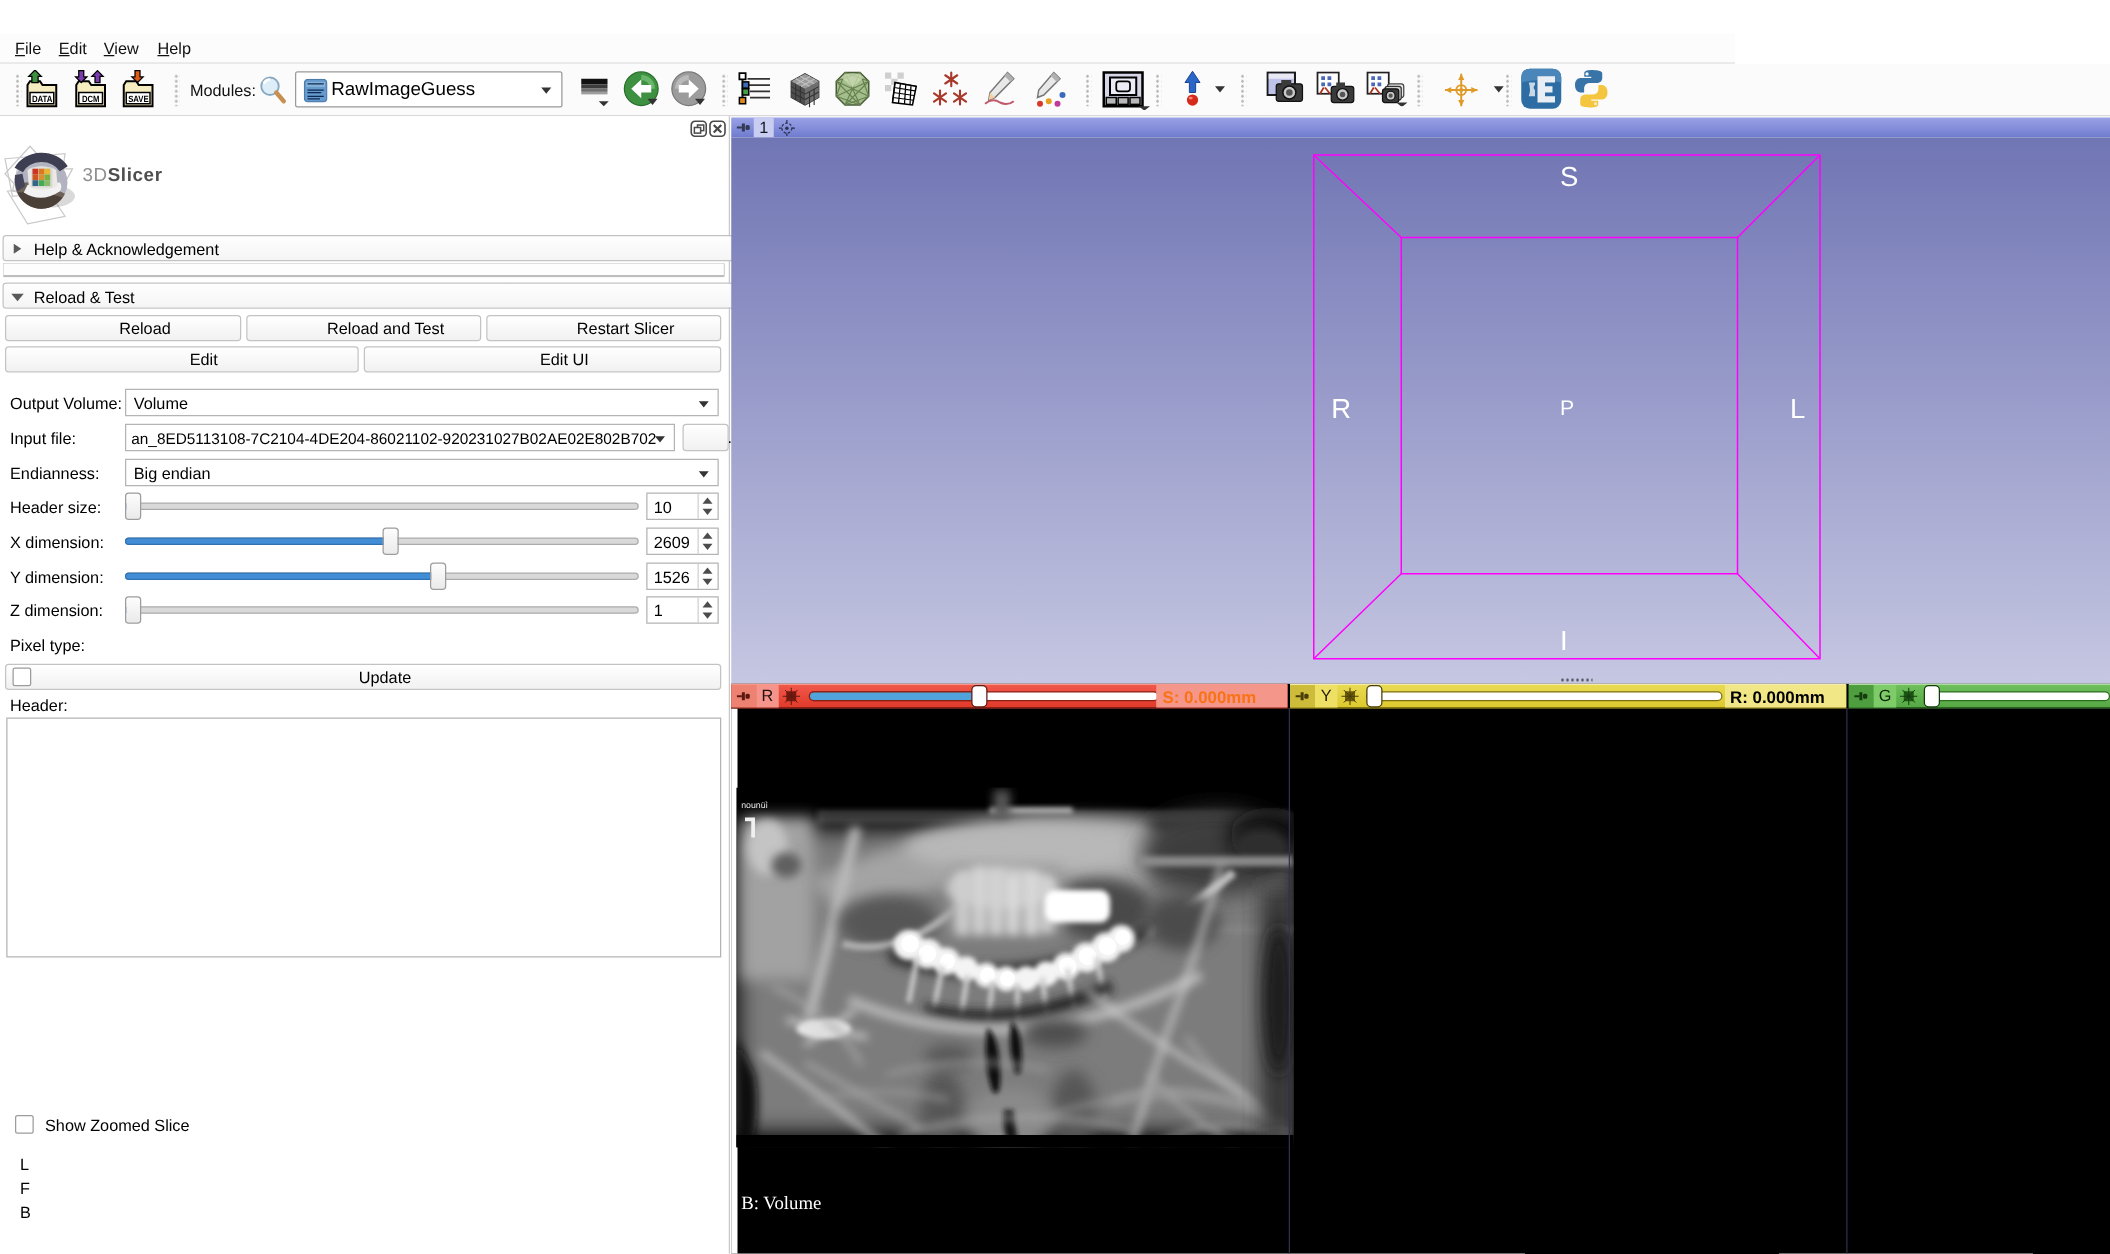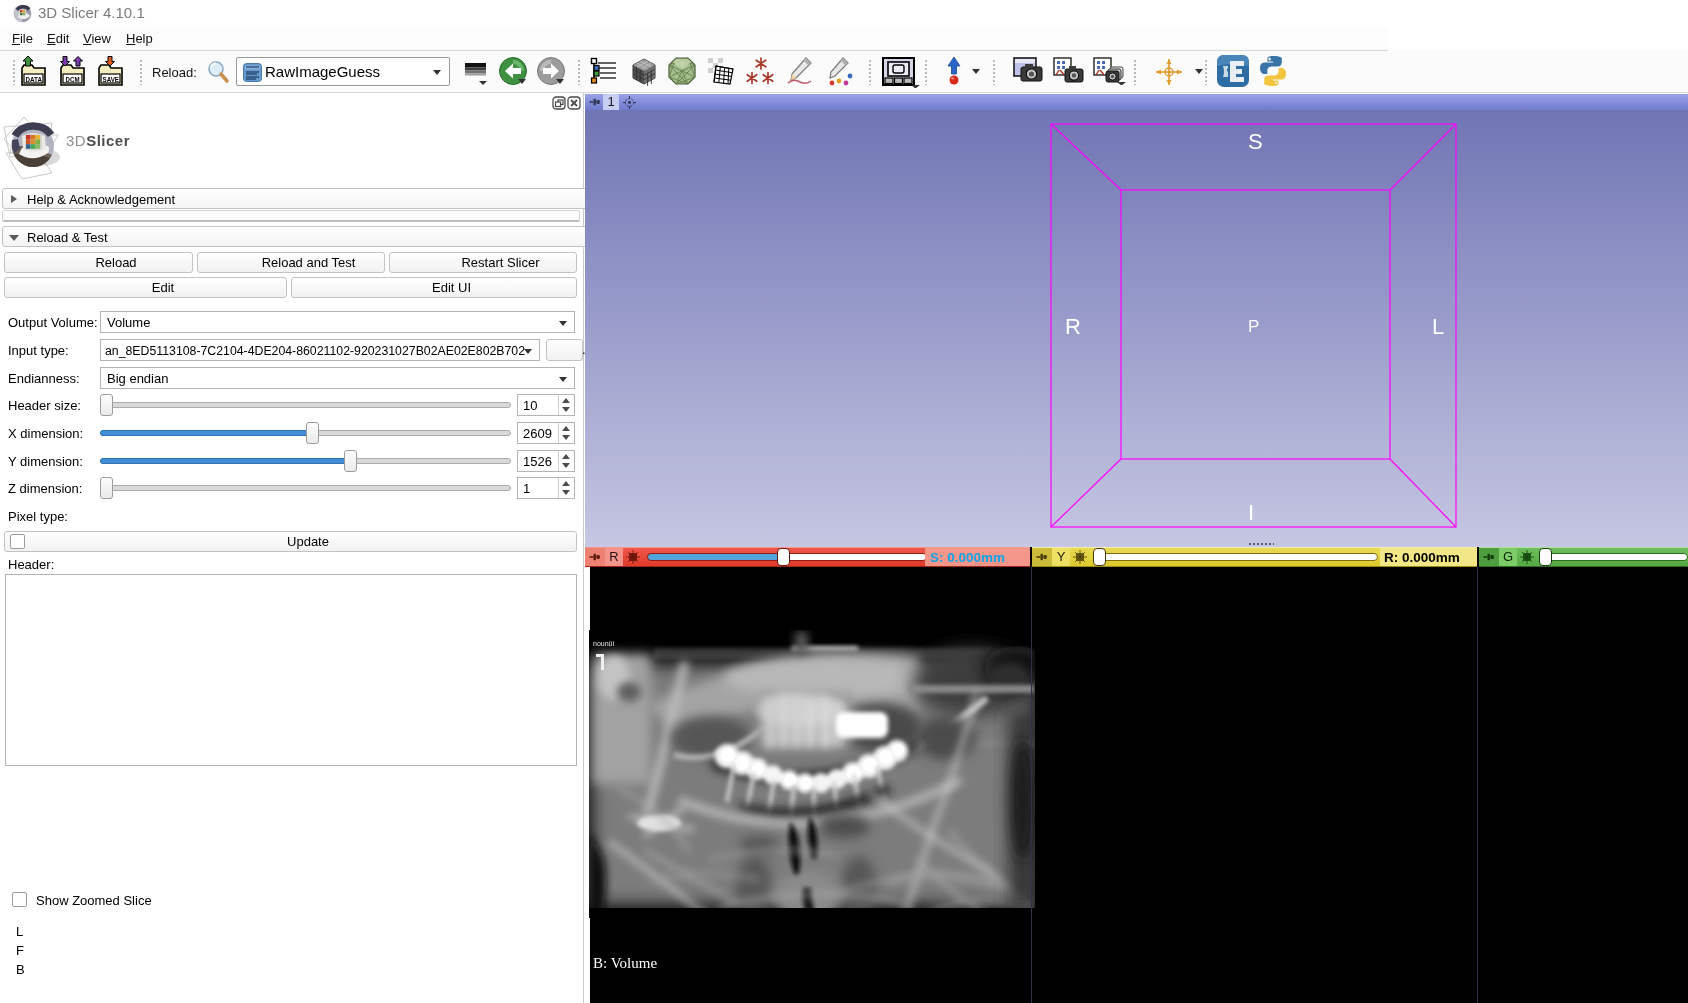--- a/index.html
+++ b/index.html
@@ -60,34 +60,20 @@
 #v3dheader { position:absolute; left:585px; top:94px; width:1103px; height:16px; background:linear-gradient(#9aa2e6,#6f7bce); }
 #v3d { position:absolute; left:585px; top:110px; width:1103px; height:437px; background:linear-gradient(#7075b4,#c6c7e2); }
 #slicebars { position:absolute; left:585px; top:547px; width:1103px; height:20px; background:#000; }
 #viewports { position:absolute; left:585px; top:567px; width:1103px; height:436px; background:#000; }
 .vsep { position:absolute; top:0; width:1px; height:436px; background:#31314b; z-index:2; }
 </style>
 </head>
 <body>
 <div id="app">
 
-  <div id="titlebar">
-    <svg class="abs" style="left:13px;top:4px" width="19" height="19" viewBox="0 0 19 19">
-      <circle cx="9.5" cy="9.5" r="8.8" fill="#9a9aa8"></circle>
-      <path d="M9.5 0.7 A8.8 8.8 0 0 0 0.7 9.5 A8.8 8.8 0 0 0 9.5 18.3 Z" fill="#c2c2cc"></path>
-      <path d="M4 6 A7 6 0 0 1 16 5.4" fill="none" stroke="#3a3a4e" stroke-width="3.4"></path>
-      <path d="M5 13 A7 5.5 0 0 0 17 11.5 L13 8.5 L6 9.5 Z" fill="#f0f0f0"></path>
-      <rect x="6.5" y="5.5" width="6.5" height="6" fill="#d8d8d8"></rect>
-      <rect x="7" y="6" width="2.4" height="2.4" fill="#cc4422"></rect>
-        <rect x="9.8" y="6" width="2.4" height="2.4" fill="#e0a030"></rect>
-      <rect x="7" y="8.8" width="2.4" height="2.4" fill="#447744"></rect>
-        <rect x="9.8" y="8.8" width="2.4" height="2.4" fill="#88aa55"></rect>
-    </svg>
-    <div id="titletext">3D Slicer 4.10.1</div>
-  </div>
 
   <div id="menubar">
     <span class="menuitem" style="left:12px"><u>F</u>ile</span>
     <span class="menuitem" style="left:47px"><u>E</u>dit</span>
     <span class="menuitem" style="left:83px"><u>V</u>iew</span>
     <span class="menuitem" style="left:126px"><u>H</u>elp</span>
   </div>
 
   <div id="toolbar">
     <div class="grip" style="left:12px"></div>
@@ -288,21 +274,21 @@
       <path d="M7 12 L12 12 L12 14 A2.4 2.4 0 0 0 12 18 L12 23 L7 23 Q9 18 7 12 Z" fill="#c8d8e4"></path>
     </svg>
 
     <svg class="abs" style="left:1256px;top:3px" width="34" height="34" viewBox="0 0 34 34">
       <path d="M16.8 2 C11 2 11.4 4.6 11.4 4.6 L11.4 7.4 L17 7.4 L17 8.4 L9.2 8.4 C9.2 8.4 4 7.8 4 14 C4 20.2 8.6 20 8.6 20 L11.3 20 L11.3 17 C11.3 17 11.1 12.4 15.8 12.4 L21.4 12.4 C21.4 12.4 25.8 12.5 25.8 8.2 L25.8 4.6 C25.8 4.6 26.4 2 16.8 2 Z" fill="#3874a8"></path>
       <path d="M17.2 32 C23 32 22.6 29.4 22.6 29.4 L22.6 26.6 L17 26.6 L17 25.6 L24.8 25.6 C24.8 25.6 30 26.2 30 20 C30 13.8 25.4 14 25.4 14 L22.7 14 L22.7 17 C22.7 17 22.9 21.6 18.2 21.6 L12.6 21.6 C12.6 21.6 8.2 21.5 8.2 25.8 L8.2 29.4 C8.2 29.4 7.6 32 17.2 32 Z" fill="#f4c63f"></path>
       <circle cx="13.6" cy="5.1" r="1.3" fill="#fff"></circle>
       <circle cx="20.4" cy="28.9" r="1.3" fill="#f4e8c0"></circle>
     </svg>
     <div class="grip" style="left:139px"></div>
-    <div class="tbtxt" style="left:152px;top:14px;font-size:13px">Reload:</div>
+    <div class="tbtxt" style="left:152px;top:14px;font-size:13px">Modules:</div>
     <div class="grip" style="left:577px"></div>
     <div class="grip" style="left:868px"></div>
     <div class="grip" style="left:924px"></div>
     <div class="grip" style="left:992px"></div>
     <div class="grip" style="left:1133px"></div>
     <div class="grip" style="left:1204px"></div>
     <div id="modcombo">
       <svg class="abs" style="left:6px;top:5px" width="19" height="19" viewBox="0 0 19 19">
         <rect x="0.5" y="0.5" width="18" height="18" rx="3" fill="#6699cc" stroke="#4a7aaa"></rect>
         <rect x="2" y="2.5" width="15" height="4" fill="#88b3d9"></rect>
@@ -371,21 +357,21 @@
     <div class="pbtn" style="left:389px;top:159px;width:188px">Restart Slicer</div>
     <div class="pbtn" style="left:4px;top:184px;width:283px">Edit</div>
     <div class="pbtn" style="left:291px;top:184px;width:286px">Edit UI</div>
 
     <div class="flabel" style="top:222px">Output Volume:</div>
     <div class="combo" style="left:100px;top:218px;width:475px">
         <div class="cv">Volume</div>
         <div class="ca darr"></div>
       </div>
 
-    <div class="flabel" style="top:250px">Input type:</div>
+    <div class="flabel" style="top:250px">Input file:</div>
     <div class="combo" style="left:100px;top:246px;width:440px">
         <div class="cv" style="font-size:12.3px;top:4px;left:4px;right:14px">an_8ED5113108-7C2104-4DE204-86021102-920231027B02AE02E802B702</div>
         <div class="ca darr"></div>
       </div>
     <div class="pbtn" style="left:546px;top:246px;width:30px;height:22px;line-height:20px">...</div>
 
     <div class="flabel" style="top:278px">Endianness:</div>
     <div class="combo" style="left:100px;top:274px;width:475px">
         <div class="cv">Big endian</div>
         <div class="ca darr"></div>
@@ -503,21 +489,21 @@
       </svg>
     <div class="abs" style="left:20px;top:1px;width:18px;height:18px;background:#f4948a;color:#23110e;font-size:13px;text-align:center;line-height:18px">R</div>
     <svg class="abs" style="left:41px;top:3px" width="14" height="14" viewBox="0 0 14 14">
       <rect x="3" y="3" width="8" height="8" fill="#7e180c"></rect>
       <path d="M7 0 L7 14 M0 7 L14 7 M2 2 L12 12 M12 2 L2 12" stroke="#5c1810" stroke-width="0.8"></path>
     </svg>
     <div class="abs" style="left:62px;top:6px;width:280px;height:8px;background:#fff;border:1px solid #8c2014;border-radius:4px"></div>
     <div class="abs" style="left:62px;top:6px;width:135px;height:8px;background:#51a4db;border:1px solid #8c2014;border-radius:4px"></div>
     <div class="abs" style="left:192px;top:1px;width:13px;height:18px;background:#fff;border:1px solid #5c1810;border-radius:4px"></div>
     <div class="abs" style="left:340px;top:1px;width:105px;height:18px;background:#f5968a"></div>
-    <div class="abs" style="left:345px;top:3px;font-size:13.5px;color:#0ea5e9;font-weight:bold">S: 0.000mm</div>
+    <div class="abs" style="left:345px;top:3px;font-size:13.5px;color:#f97316;font-weight:bold">S: 0.000mm</div>
 
     <div class="abs" style="left:447px;top:0;width:445px;height:20px;background:linear-gradient(#e8da52,#ddc92e);border-top:1px solid #f4ecae;border-bottom:1px solid #9a8a10"></div>
     <div class="abs" style="left:447px;top:1px;width:20px;height:18px;background:#cdbc3a"></div>
     <svg class="abs" style="left:451px;top:5px" width="12" height="10" viewBox="0 0 12 10">
         <path d="M0.5 5 L4.5 5" stroke="#4a3c08" stroke-width="1.6"></path>
         <rect x="4.5" y="1.8" width="2.4" height="6.4" fill="#4a3c08"></rect>
         <rect x="7.4" y="3" width="3.4" height="4" rx="1.2" fill="#4a3c08"></rect>
       </svg>
     <div class="abs" style="left:467px;top:1px;width:18px;height:18px;background:#eee065;color:#1e1a06;font-size:13px;text-align:center;line-height:18px">Y</div>
     <svg class="abs" style="left:488px;top:3px" width="14" height="14" viewBox="0 0 14 14">

